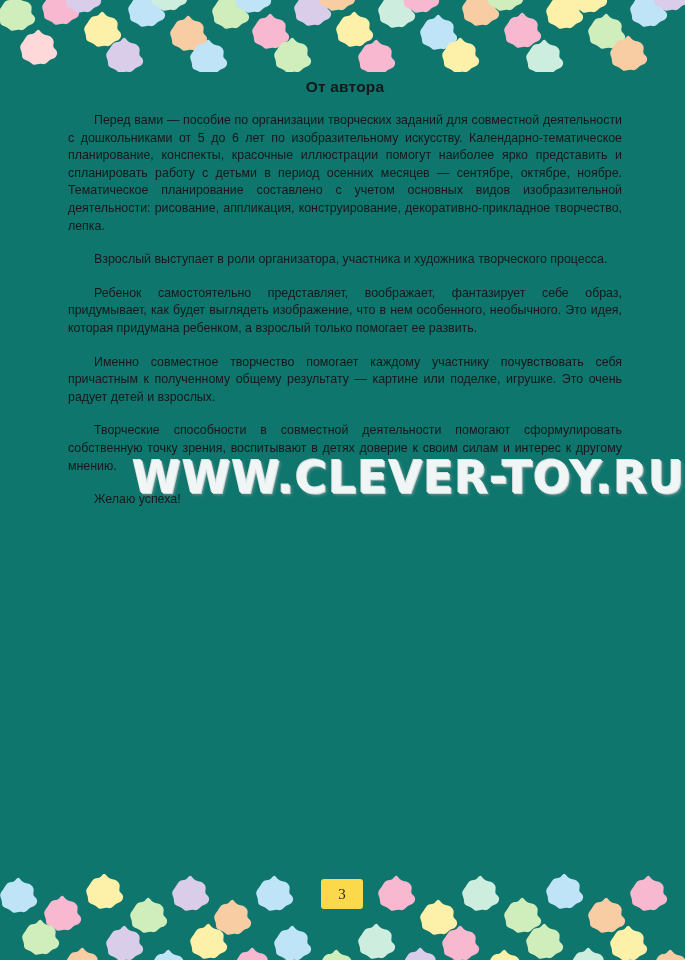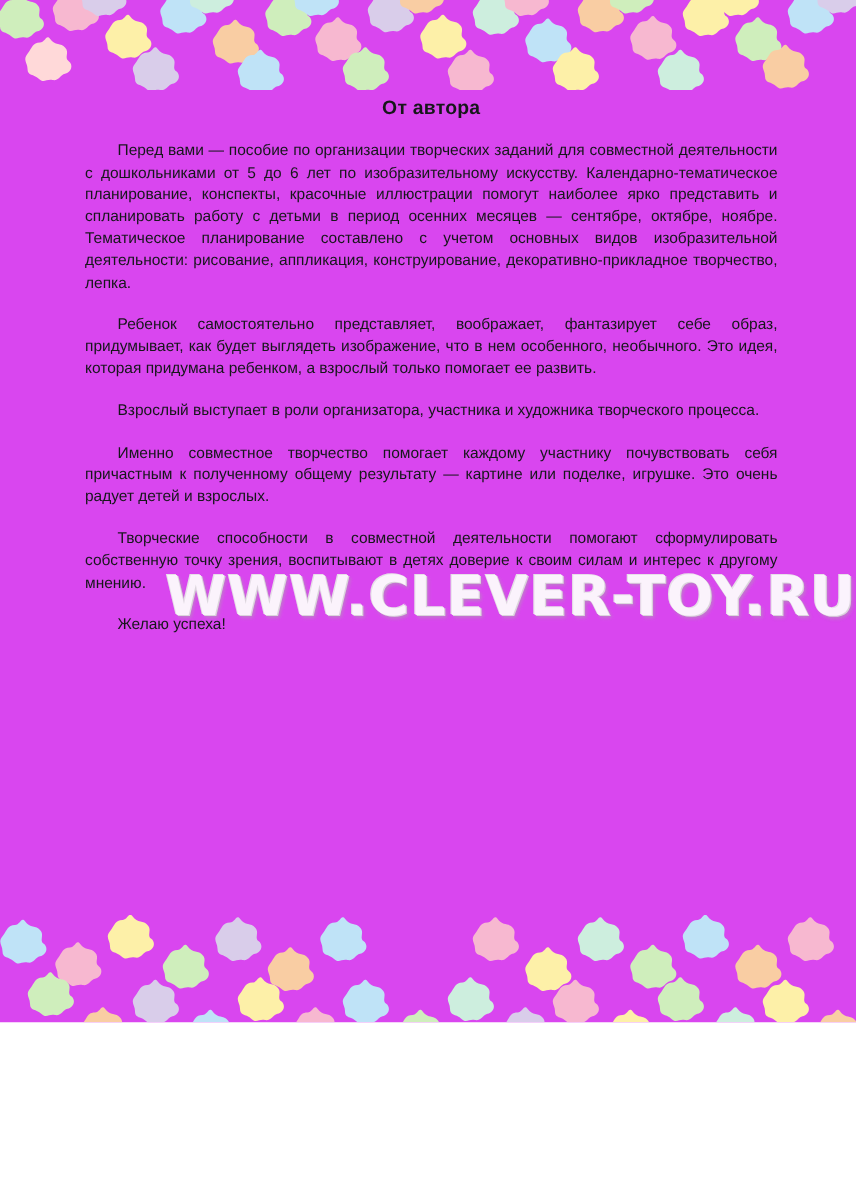--- a/index.html
+++ b/index.html
@@ -6,22 +6,22 @@
     margin: 0;
     padding: 0;
     background: #ffffff;
   }
   body {
     font-family: "Liberation Sans", sans-serif;
   }
   .page {
     position: relative;
     width: 685px;
-    height: 818px;
-    background: #d946ef;
+    height: 960px;
+    background: #0f766e;
     overflow: hidden;
   }
 
   
   .deco-band {
     position: absolute;
     left: 0;
     width: 685px;
     overflow: hidden;
     pointer-events: none;
@@ -142,22 +142,22 @@
         <use href="#splat" x="590" y="-4" fill="#fdf0a8"></use>
         <use href="#splat" x="672" y="-6" fill="#d9cdea"></use>
       </g>
     </svg>
   </div>
 
   <div class="content">
     <h1 class="doc-title">От автора</h1>
 
     <p class="para">Перед вами — пособие по организации творческих заданий для совместной деятельности с дошкольниками от 5 до 6 лет по изобразительному искусству. Календарно-тематическое планирование, конспекты, красочные иллюстрации помогут наиболее ярко представить и спланировать работу с детьми в период осенних месяцев — сентябре, октябре, ноябре. Тематическое планирование составлено с учетом основных видов изобразительной деятельности: рисование, аппликация, конструирование, декоративно-прикладное творчество, лепка.</p>
+    <p class="para">Взрослый выступает в роли организатора, участника и художника творческого процесса.</p>
     <p class="para">Ребенок самостоятельно представляет, воображает, фантазирует себе образ, придумывает, как будет выглядеть изображение, что в нем особенного, необычного. Это идея, которая придумана ребенком, а взрослый только помогает ее развить.</p>
-    <p class="para">Взрослый выступает в роли организатора, участника и художника творческого процесса.</p>
     <p class="para">Именно совместное творчество помогает каждому участнику почувствовать себя причастным к полученному общему результату — картине или поделке, игрушке. Это очень радует детей и взрослых.</p>
     <p class="para">Творческие способности в совместной деятельности помогают сформулировать собственную точку зрения, воспитывают в детях доверие к своим силам и интерес к другому мнению.</p>
     <p class="para">Желаю успеха!</p>
   </div>
 
   <div class="watermark">WWW.CLEVER-TOY.RU</div>
 
   <div class="deco-band deco-bottom">
     <svg width="685" height="86" viewBox="0 0 685 86" xmlns="http://www.w3.org/2000/svg">
       <defs>

